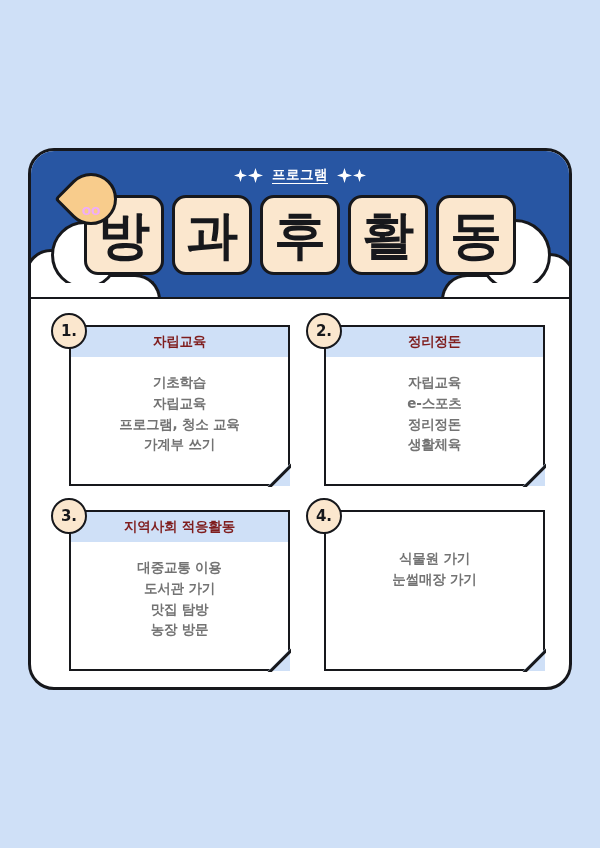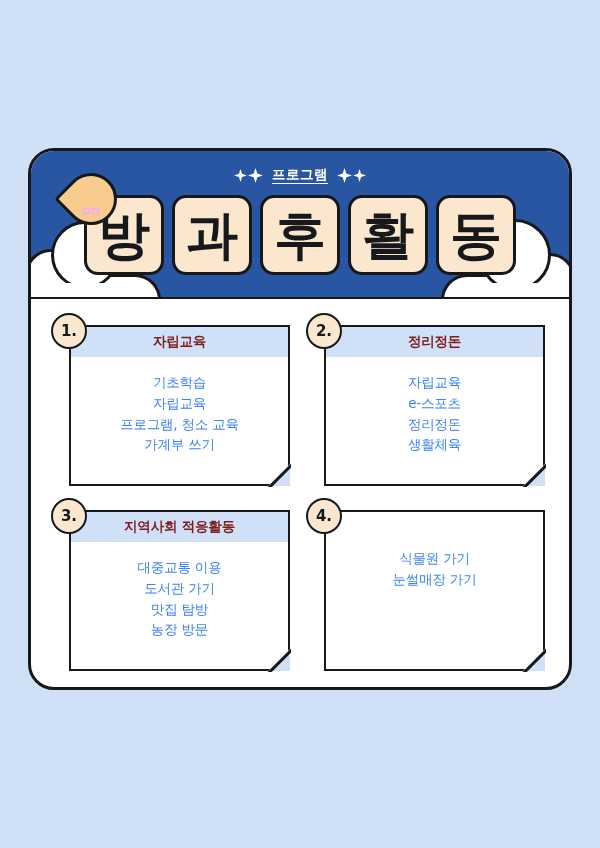--- a/index.html
+++ b/index.html
@@ -214,22 +214,22 @@
     height: calc(100% - 30px);
     display: flex;
     flex-direction: column;
     align-items: center;
     justify-content: center;
     padding-bottom: 14px;
     box-sizing: border-box;
   }
   .card-item {
     font-size: 13.5px;
-    color: #3b82f6;
-    font-weight: normal;
+    color: #737373;
+    font-weight: bold;
     line-height: 1.55;
     letter-spacing: -0.2px;
   }
 
   
   .fold {
     position: absolute;
     right: -2px;
     bottom: -2px;
     width: 22px;

